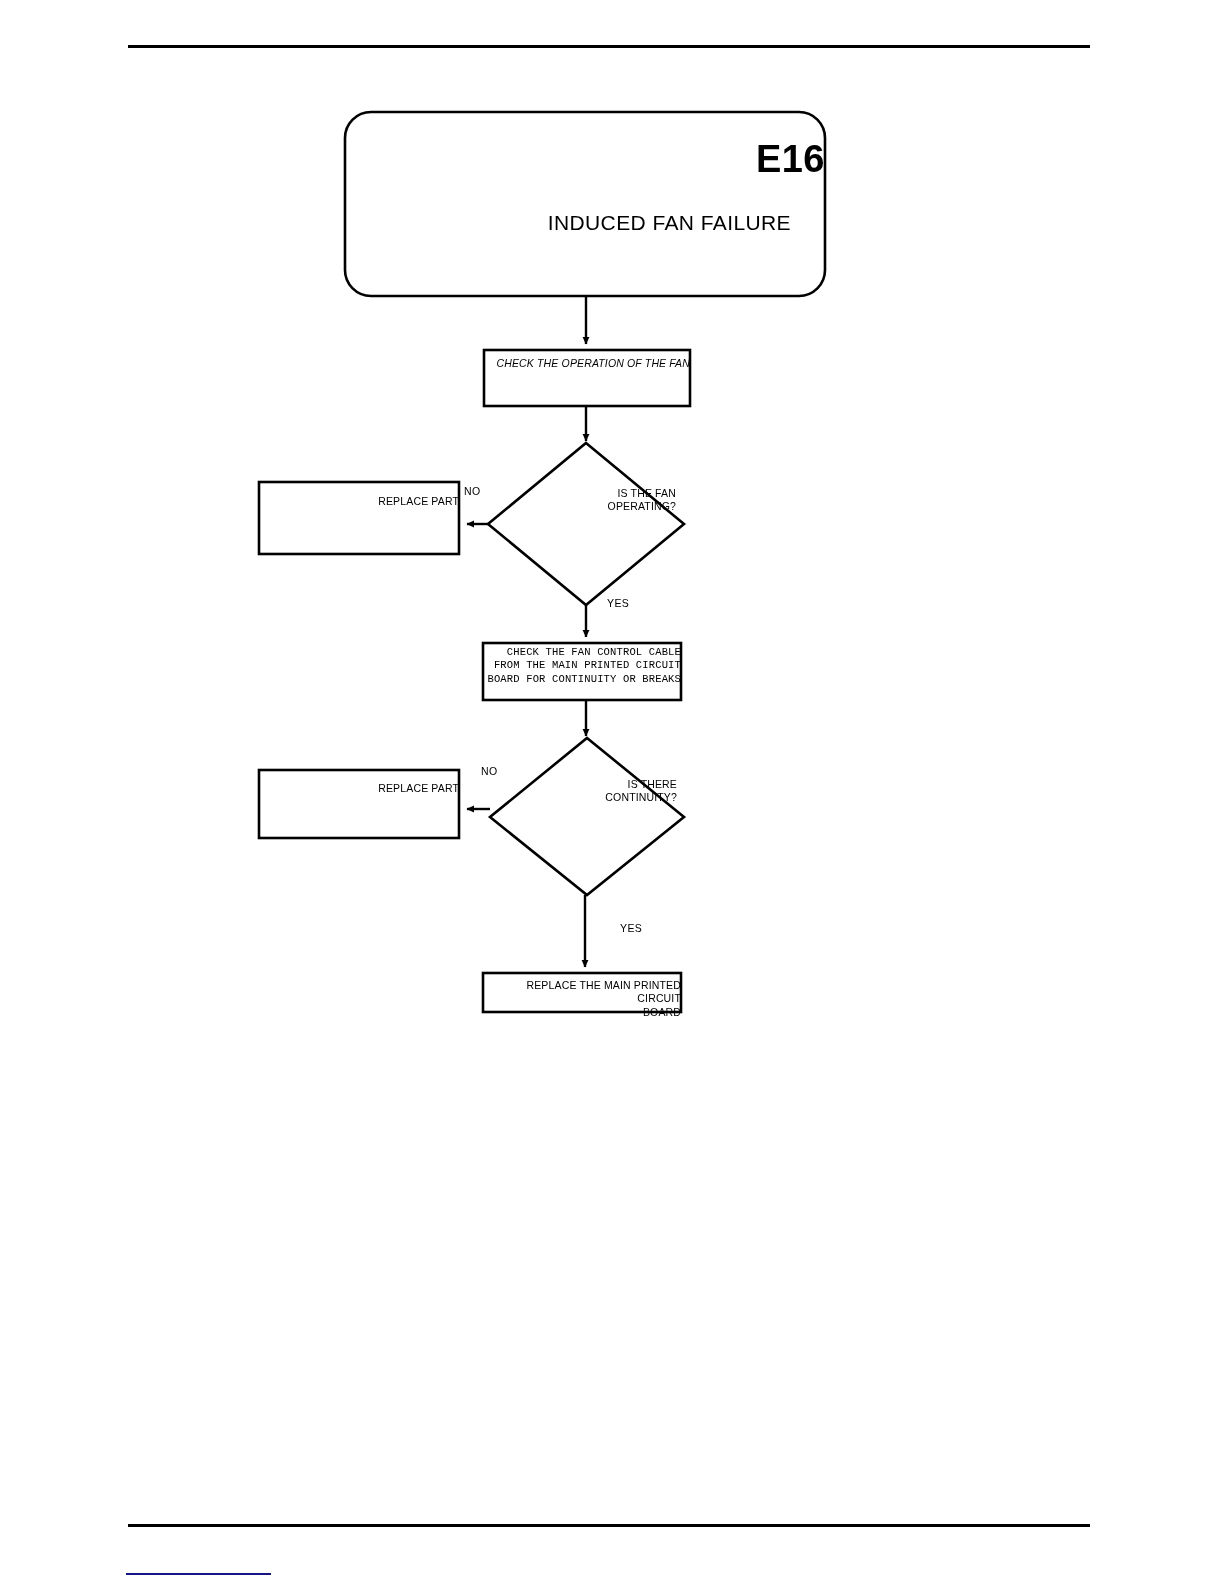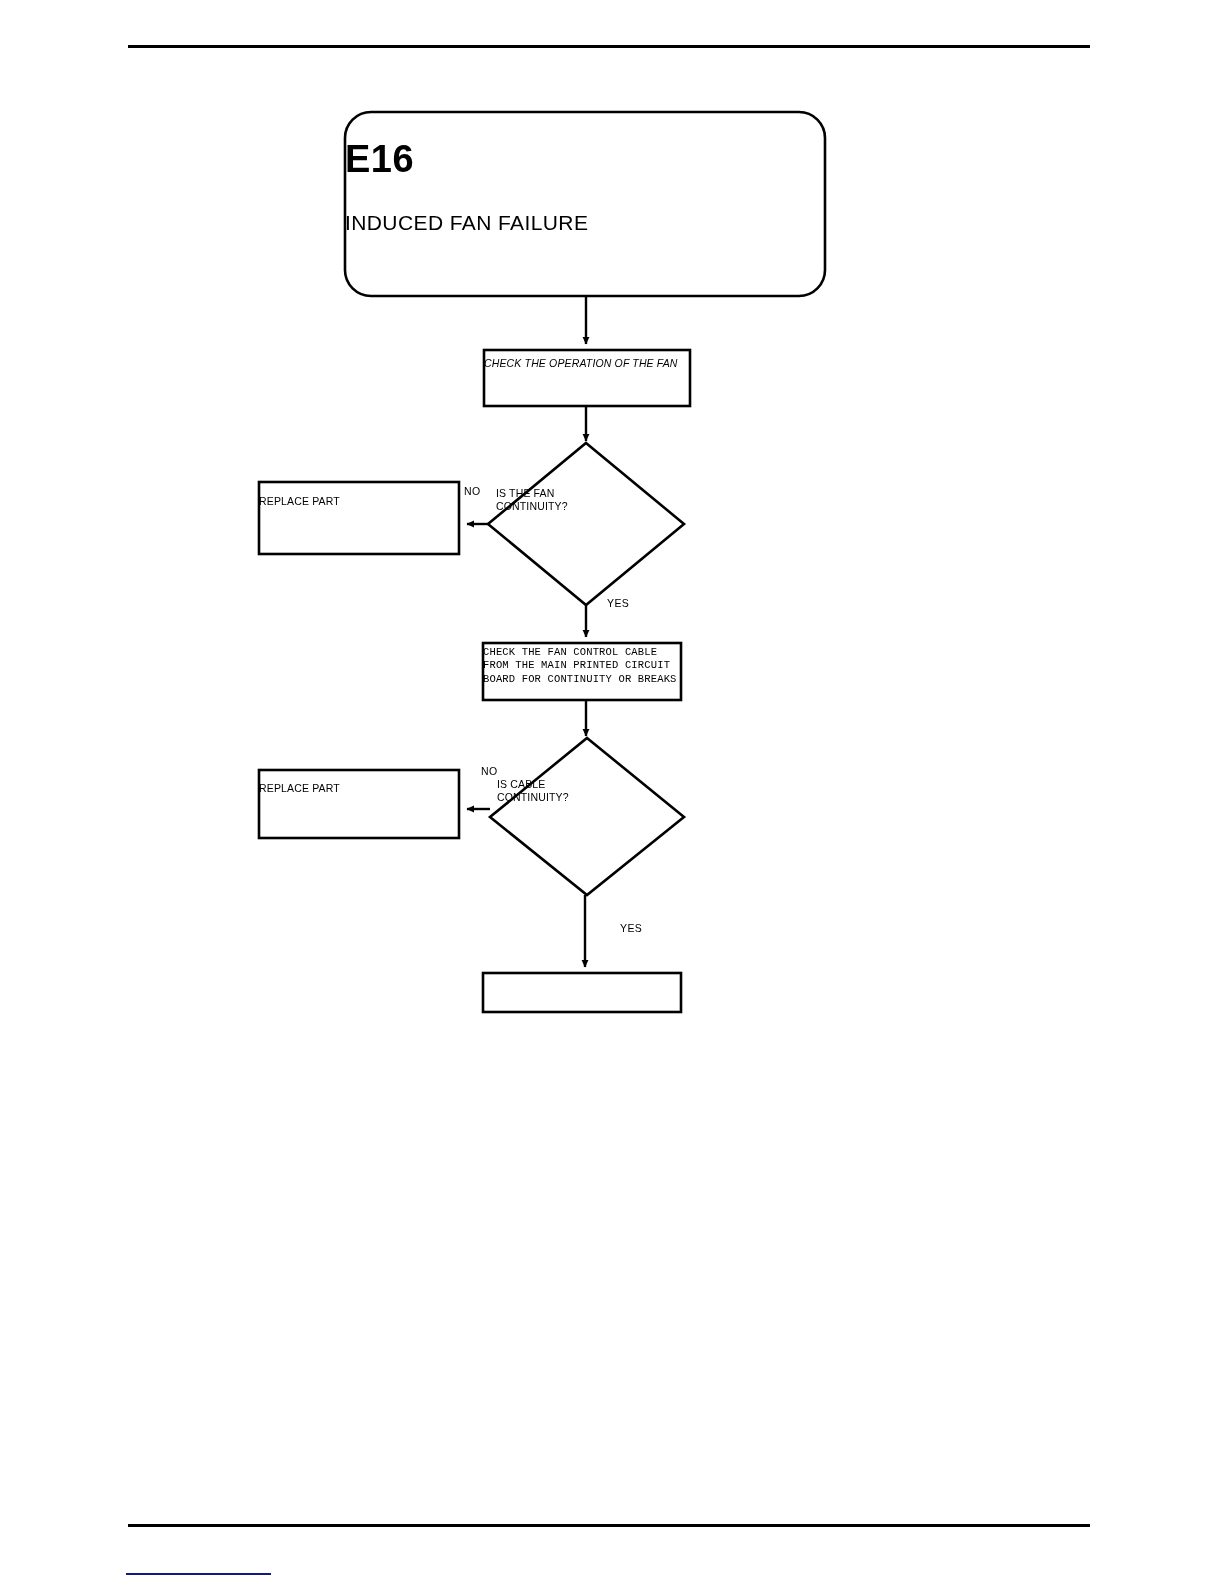--- a/index.html
+++ b/index.html
@@ -41,21 +41,21 @@
     position: absolute;
     left: 0;
     top: 0;
     width: 1224px;
     height: 1584px;
   }
 
   
   .node-text {
     position: absolute;
-    text-align: left;
+    text-align: right;
     line-height: 1.28;
     color: #000000;
     white-space: pre-line;
   }
   .title-code {
     font-size: 38px;
     font-weight: bold;
     letter-spacing: 0.5px;
   }
   .title-sub {
@@ -123,33 +123,35 @@
     <rect x="483" y="973" width="198" height="39" fill="#ffffff" stroke="#000000" stroke-width="2.6"></rect>
   </svg>
 
   <div class="node-text title-code" style="left:345px; top:135px; width:480px;">E16</div>
 
   <div class="node-text title-sub" style="left:345px; top:210px; width:446px;">INDUCED FAN FAILURE</div>
 
   <div class="node-text proc-text" style="left:484px; top:357px; width:206px;font-style:italic;">CHECK THE OPERATION OF THE FAN</div>
 
   <div class="node-text dec-text" style="left:496px; top:487px; width:180px;">IS THE FAN
-CONTINUITY?</div>
+OPERATING?</div>
 
   <div class="node-text proc-text" style="left:259px; top:495px; width:200px;">REPLACE PART</div>
 
   <div class="node-text proc-text" style="left:483px; top:646px; width:198px;font-family:Liberation Mono, monospace;">CHECK THE FAN CONTROL CABLE
 FROM THE MAIN PRINTED CIRCUIT
 BOARD FOR CONTINUITY OR BREAKS</div>
 
-  <div class="node-text dec-text" style="left:497px; top:778px; width:180px;">IS CABLE
+  <div class="node-text dec-text" style="left:497px; top:778px; width:180px;">IS THERE
 CONTINUITY?</div>
 
   <div class="node-text proc-text" style="left:259px; top:782px; width:200px;">REPLACE PART</div>
 
+  <div class="node-text proc-text" style="left:483px; top:979px; width:198px;">REPLACE THE MAIN PRINTED CIRCUIT
+BOARD</div>
 
   <div class="edge-label" style="left:464px; top:485px;">NO</div>
 
   <div class="edge-label" style="left:607px; top:597px;">YES</div>
 
   <div class="edge-label" style="left:481px; top:765px;">NO</div>
 
   <div class="edge-label" style="left:620px; top:922px;">YES</div>
 
   <div class="page-rule" id="rule-bottom"></div>

